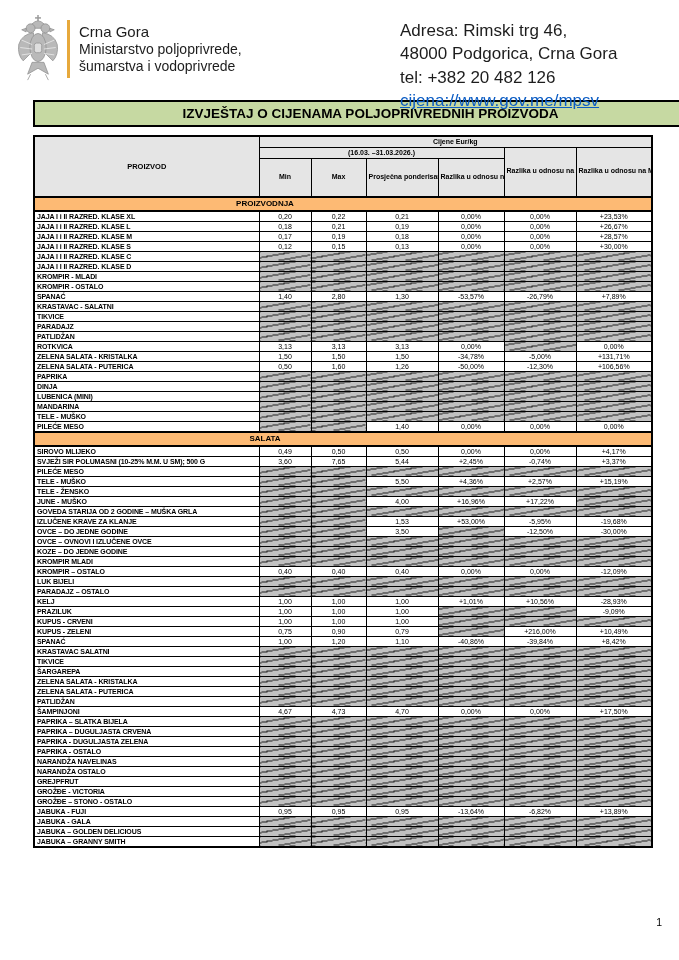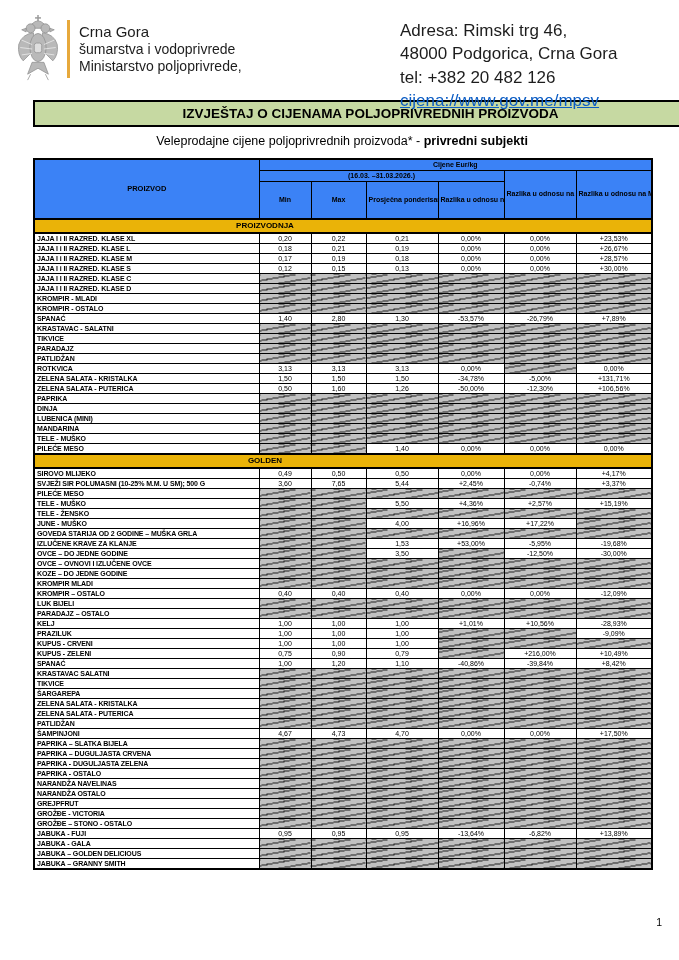--- a/index.html
+++ b/index.html
@@ -21,33 +21,33 @@
   
   .title-bar { margin:3px 0 0 33px; width:675px; height:27px; background:#c6d9a2; border:2px solid #000;
                text-align:center; font-weight:bold; font-size:13.5px; line-height:24px; }
   .subtitle { margin:7px 0 0 33px; width:618px; text-align:center; font-size:12.5px; line-height:1.25; }
   .subtitle b { font-weight:bold; }
 
   
   table.prices { margin:8px 0 0 33px; width:618px; border-collapse:collapse; table-layout:fixed; }
   table.prices th, table.prices td { border:1px solid #000; overflow:hidden; white-space:nowrap; }
   table.prices { border:2px solid #000; }
-  thead th { background:#3b82f6; font-weight:bold; font-size:7px; text-align:center; vertical-align:middle;
+  thead th { background:#e5e5e5; font-weight:bold; font-size:7px; text-align:center; vertical-align:middle;
              white-space:normal; line-height:1.25; padding:1px 2px; }
   th.h-top { height:11px; padding:0; line-height:10px; }
   th.h-sub { height:11px; padding:0; line-height:10px; }
   tr.h-bottom th { height:38px; }
   th.prod-h { font-size:7.5px; }
 
   tbody td { height:9.5px; font-size:7px; line-height:9px; padding:0 2px; background:#fff; }
   td.product { font-weight:bold; text-align:left; letter-spacing:-0.1px; }
   td.val { text-align:center; }
   td.hatch { background-color:#c1c1c1;
              background-image:repeating-linear-gradient(-10deg, rgba(0,0,0,0) 0px, rgba(0,0,0,0) 5px, #1c1c1c 5px, #1c1c1c 6px); }
-  tr.section-row td { background:#eab308; font-weight:bold; font-size:8px; height:12px; line-height:12px;
+  tr.section-row td { background:#fdba74; font-weight:bold; font-size:8px; height:12px; line-height:12px;
                       text-align:center; padding-right:158px; border-top:2px solid #000; border-bottom:2px solid #000; }
 
   .page-number { position:absolute; right:17px; bottom:32px; font-size:10.5px; }
 </style>
 </head>
 <body>
 
 <div class="page">
 
   <div class="letterhead">
@@ -75,38 +75,35 @@
           <line x1="6" y1="48" x2="22" y2="50"></line>
           <line x1="8" y1="58" x2="22" y2="56"></line>
           <line x1="52" y1="38" x2="38" y2="44"></line>
           <line x1="54" y1="48" x2="38" y2="50"></line>
           <line x1="52" y1="58" x2="38" y2="56"></line>
         </g>
       </svg>
       <div class="gold-rule"></div>
       <div class="ministry">
         <div class="country">Crna Gora</div>
+        <div class="dept">Ministarstvo poljoprivrede,</div>
         <div class="dept">šumarstva i vodoprivrede</div>
-        <div class="dept">Ministarstvo poljoprivrede,</div>
       </div>
     </div>
     <div class="addr">
       <div>Adresa: Rimski trg 46,</div>
       <div>48000 Podgorica, Crna Gora</div>
       <div>tel: +382 20 482 126</div>
       <div><a href="#">cijena://www.gov.me/mpsv</a></div>
     </div>
   </div>
 
   <div class="title-bar">IZVJEŠTAJ O CIJENAMA POLJOPRIVREDNIH PROIZVODA</div>
 
   <div class="subtitle">
-    <div>
-      <span>Veleprodajne cijene poljoprivrednih proizvoda* - </span><b>privredni subjekti</b>
-    </div>
   </div>
 
   <table class="prices">
     <colgroup>
       <col style="width:225px">
         <col style="width:52px">
         <col style="width:55px">
       <col style="width:72px">
         <col style="width:66px">
         <col style="width:72px">
@@ -325,21 +322,21 @@
         <tr>
           <td class="product">PILEĆE MESO</td>
           <td class="hatch"></td>
           <td class="hatch"></td>
           <td class="val">1,40</td>
           <td class="val">0,00%</td>
           <td class="val">0,00%</td>
           <td class="val">0,00%</td>
         </tr>
         <tr class="section-row">
-          <td colspan="7">GOLDEN</td>
+          <td colspan="7">SALATA</td>
         </tr>
         <tr>
           <td class="product">SIROVO MLIJEKO</td>
           <td class="val">0,49</td>
           <td class="val">0,50</td>
           <td class="val">0,50</td>
           <td class="val">0,00%</td>
           <td class="val">0,00%</td>
           <td class="val">+4,17%</td>
         </tr>

